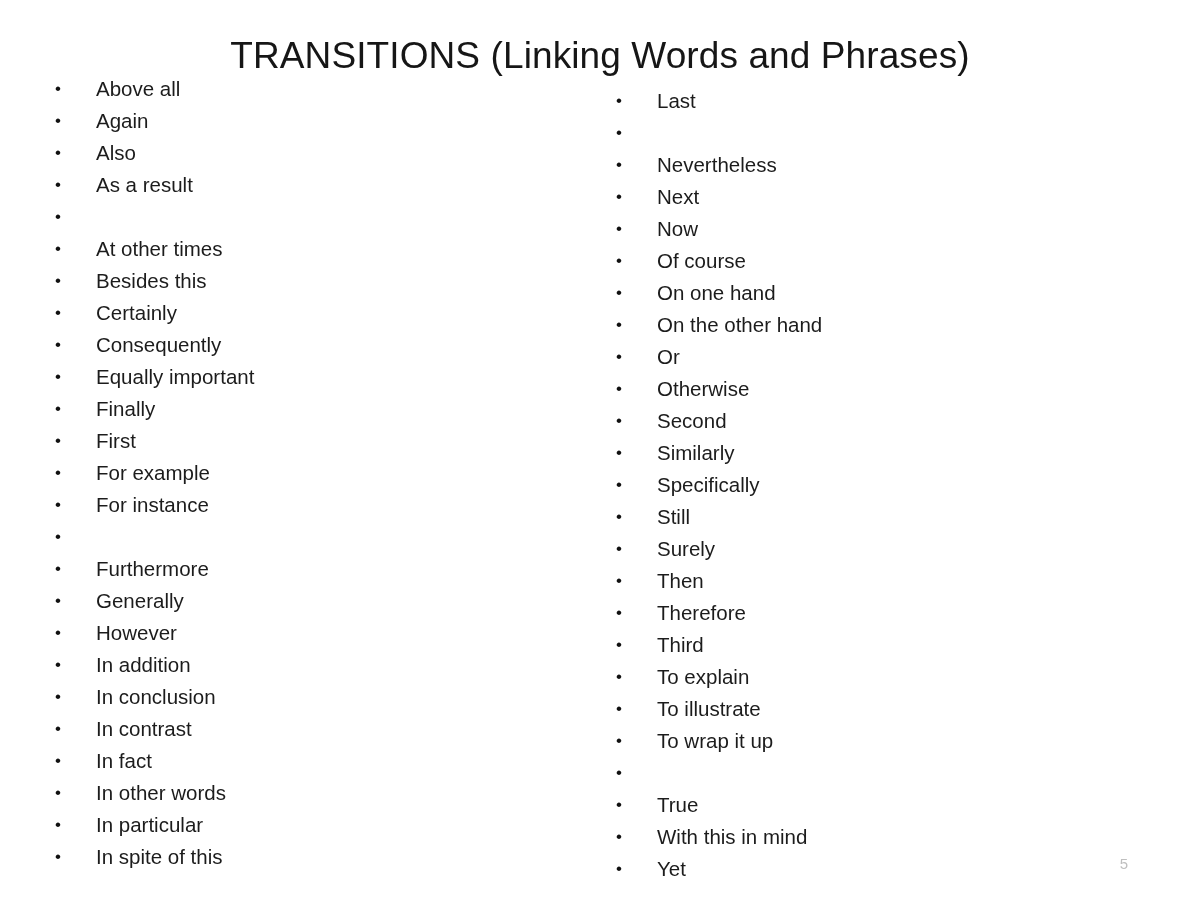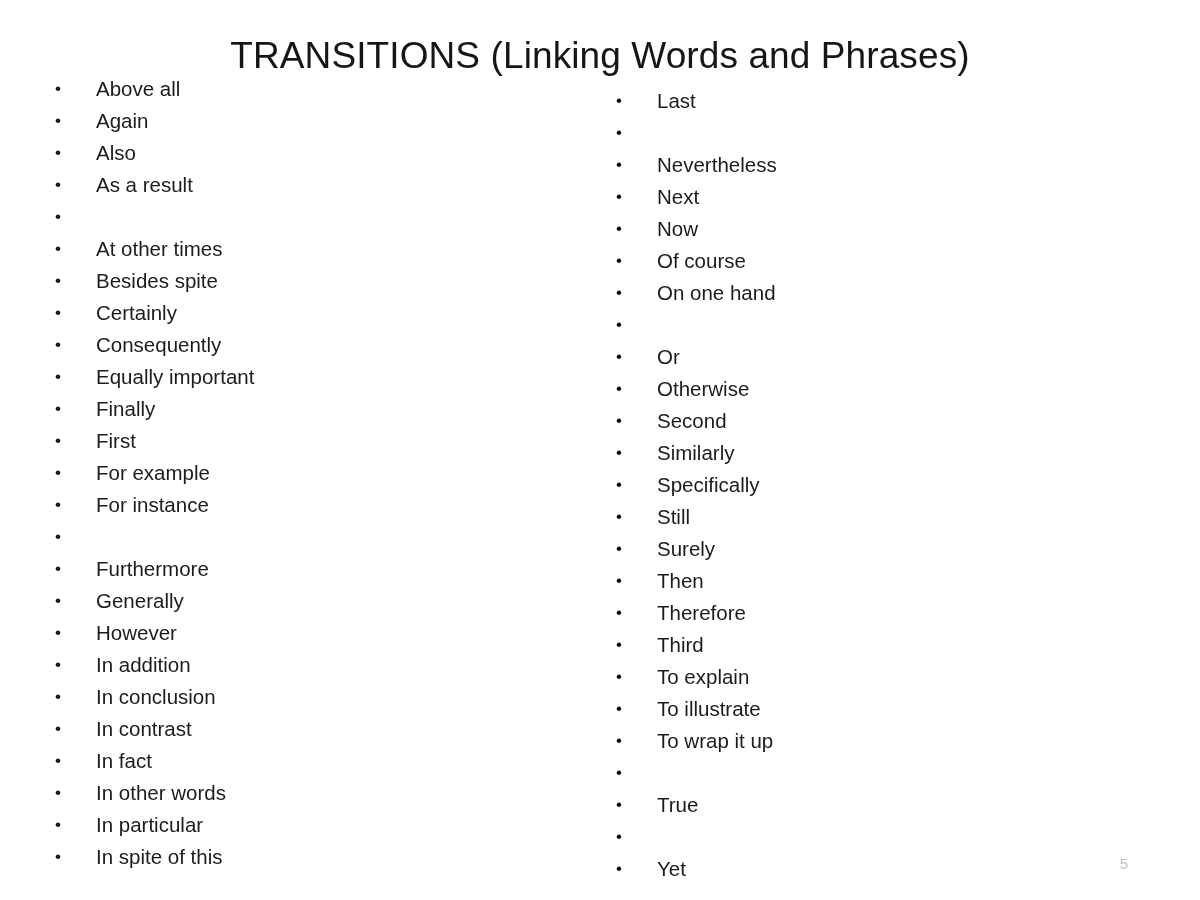--- a/index.html
+++ b/index.html
@@ -95,21 +95,21 @@
   <div class="slide-title">TRANSITIONS (Linking Words and Phrases)</div>
 
   <div class="column column-left">
     <ul class="bullet-list">
         <li class="bullet-item"><span class="bullet-marker">•</span><span class="bullet-text">Above all</span></li>
         <li class="bullet-item"><span class="bullet-marker">•</span><span class="bullet-text">Again</span></li>
         <li class="bullet-item"><span class="bullet-marker">•</span><span class="bullet-text">Also</span></li>
         <li class="bullet-item"><span class="bullet-marker">•</span><span class="bullet-text">As a result</span></li>
         <li class="bullet-item"><span class="bullet-marker">•</span></li>
         <li class="bullet-item"><span class="bullet-marker">•</span><span class="bullet-text">At other times</span></li>
-        <li class="bullet-item"><span class="bullet-marker">•</span><span class="bullet-text">Besides spite</span></li>
+        <li class="bullet-item"><span class="bullet-marker">•</span><span class="bullet-text">Besides this</span></li>
         <li class="bullet-item"><span class="bullet-marker">•</span><span class="bullet-text">Certainly</span></li>
         <li class="bullet-item"><span class="bullet-marker">•</span><span class="bullet-text">Consequently</span></li>
         <li class="bullet-item"><span class="bullet-marker">•</span><span class="bullet-text">Equally important</span></li>
         <li class="bullet-item"><span class="bullet-marker">•</span><span class="bullet-text">Finally</span></li>
         <li class="bullet-item"><span class="bullet-marker">•</span><span class="bullet-text">First</span></li>
         <li class="bullet-item"><span class="bullet-marker">•</span><span class="bullet-text">For example</span></li>
         <li class="bullet-item"><span class="bullet-marker">•</span><span class="bullet-text">For instance</span></li>
         <li class="bullet-item"><span class="bullet-marker">•</span></li>
         <li class="bullet-item"><span class="bullet-marker">•</span><span class="bullet-text">Furthermore</span></li>
         <li class="bullet-item"><span class="bullet-marker">•</span><span class="bullet-text">Generally</span></li>
@@ -126,36 +126,36 @@
 
   <div class="column column-right">
     <ul class="bullet-list">
         <li class="bullet-item"><span class="bullet-marker">•</span><span class="bullet-text">Last</span></li>
         <li class="bullet-item"><span class="bullet-marker">•</span></li>
         <li class="bullet-item"><span class="bullet-marker">•</span><span class="bullet-text">Nevertheless</span></li>
         <li class="bullet-item"><span class="bullet-marker">•</span><span class="bullet-text">Next</span></li>
         <li class="bullet-item"><span class="bullet-marker">•</span><span class="bullet-text">Now</span></li>
         <li class="bullet-item"><span class="bullet-marker">•</span><span class="bullet-text">Of course</span></li>
         <li class="bullet-item"><span class="bullet-marker">•</span><span class="bullet-text">On one hand</span></li>
-        <li class="bullet-item"><span class="bullet-marker">•</span></li>
+        <li class="bullet-item"><span class="bullet-marker">•</span><span class="bullet-text">On the other hand</span></li>
         <li class="bullet-item"><span class="bullet-marker">•</span><span class="bullet-text">Or</span></li>
         <li class="bullet-item"><span class="bullet-marker">•</span><span class="bullet-text">Otherwise</span></li>
         <li class="bullet-item"><span class="bullet-marker">•</span><span class="bullet-text">Second</span></li>
         <li class="bullet-item"><span class="bullet-marker">•</span><span class="bullet-text">Similarly</span></li>
         <li class="bullet-item"><span class="bullet-marker">•</span><span class="bullet-text">Specifically</span></li>
         <li class="bullet-item"><span class="bullet-marker">•</span><span class="bullet-text">Still</span></li>
         <li class="bullet-item"><span class="bullet-marker">•</span><span class="bullet-text">Surely</span></li>
         <li class="bullet-item"><span class="bullet-marker">•</span><span class="bullet-text">Then</span></li>
         <li class="bullet-item"><span class="bullet-marker">•</span><span class="bullet-text">Therefore</span></li>
         <li class="bullet-item"><span class="bullet-marker">•</span><span class="bullet-text">Third</span></li>
         <li class="bullet-item"><span class="bullet-marker">•</span><span class="bullet-text">To explain</span></li>
         <li class="bullet-item"><span class="bullet-marker">•</span><span class="bullet-text">To illustrate</span></li>
         <li class="bullet-item"><span class="bullet-marker">•</span><span class="bullet-text">To wrap it up</span></li>
         <li class="bullet-item"><span class="bullet-marker">•</span></li>
         <li class="bullet-item"><span class="bullet-marker">•</span><span class="bullet-text">True</span></li>
-        <li class="bullet-item"><span class="bullet-marker">•</span></li>
+        <li class="bullet-item"><span class="bullet-marker">•</span><span class="bullet-text">With this in mind</span></li>
         <li class="bullet-item"><span class="bullet-marker">•</span><span class="bullet-text">Yet</span></li>
       </ul>
   </div>
 
   <div class="page-number">5</div>
 
 </div>
 
 </body></html>

